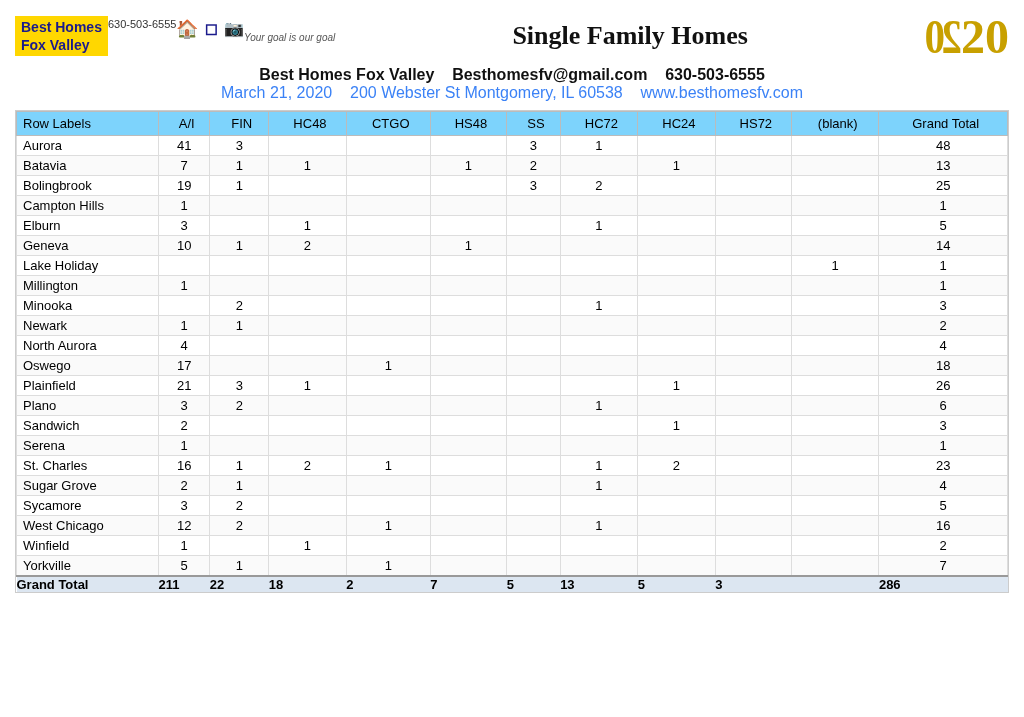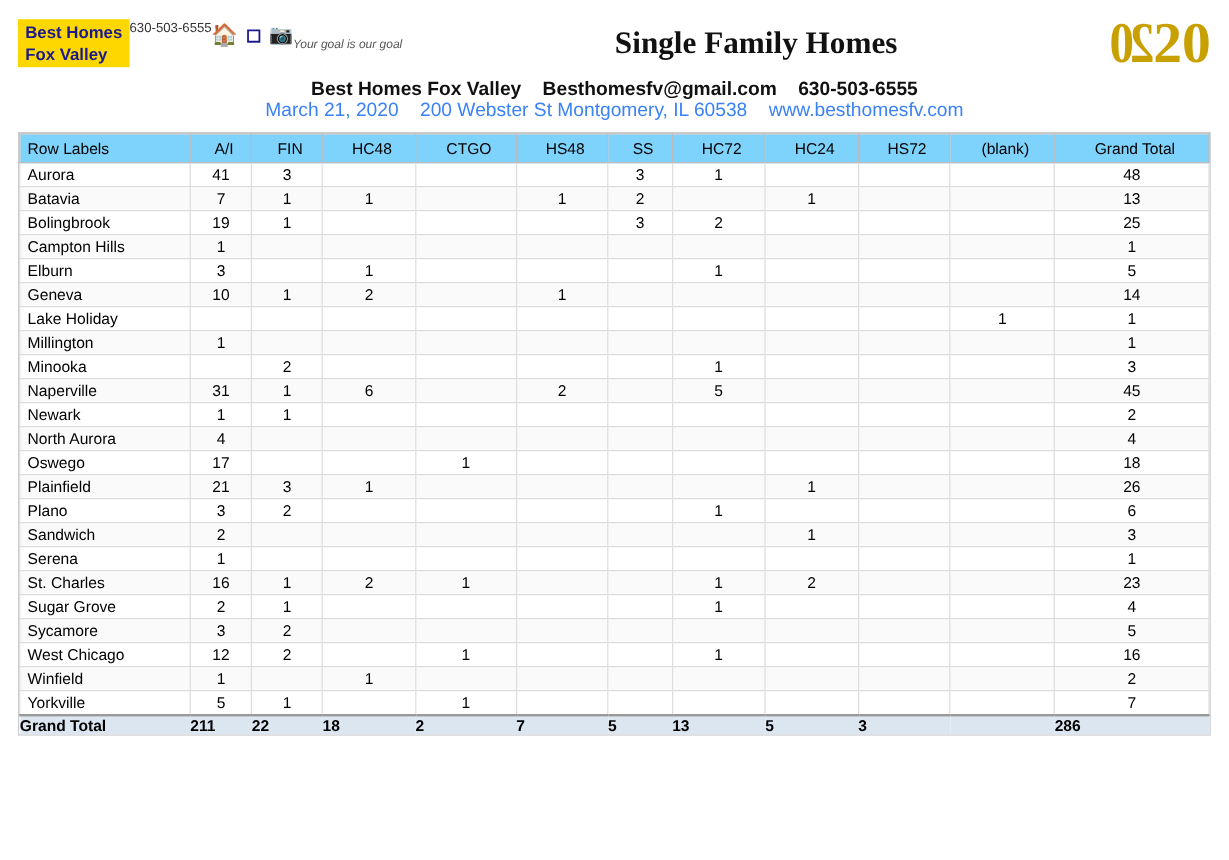--- a/index.html
+++ b/index.html
@@ -314,34 +314,20 @@
             <td></td>
             <td></td>
             <td></td>
             <td>1</td>
             <td></td>
             <td></td>
             <td></td>
             <td>3</td>
           </tr>
           <tr>
-            <td>Naperville</td>
-            <td>31</td>
-            <td>1</td>
-            <td>6</td>
-            <td></td>
-            <td>2</td>
-            <td></td>
-            <td>5</td>
-            <td></td>
-            <td></td>
-            <td></td>
-            <td>45</td>
-          </tr>
-          <tr>
             <td>Newark</td>
             <td>1</td>
             <td>1</td>
             <td></td>
             <td></td>
             <td></td>
             <td></td>
             <td></td>
             <td></td>
             <td></td>

